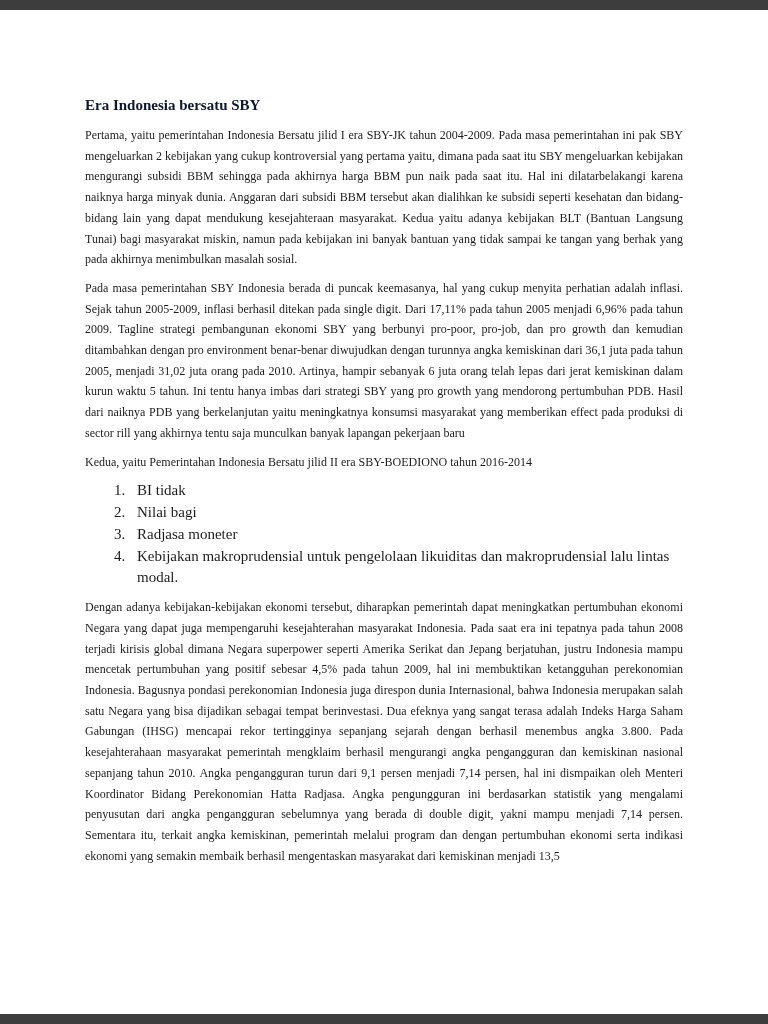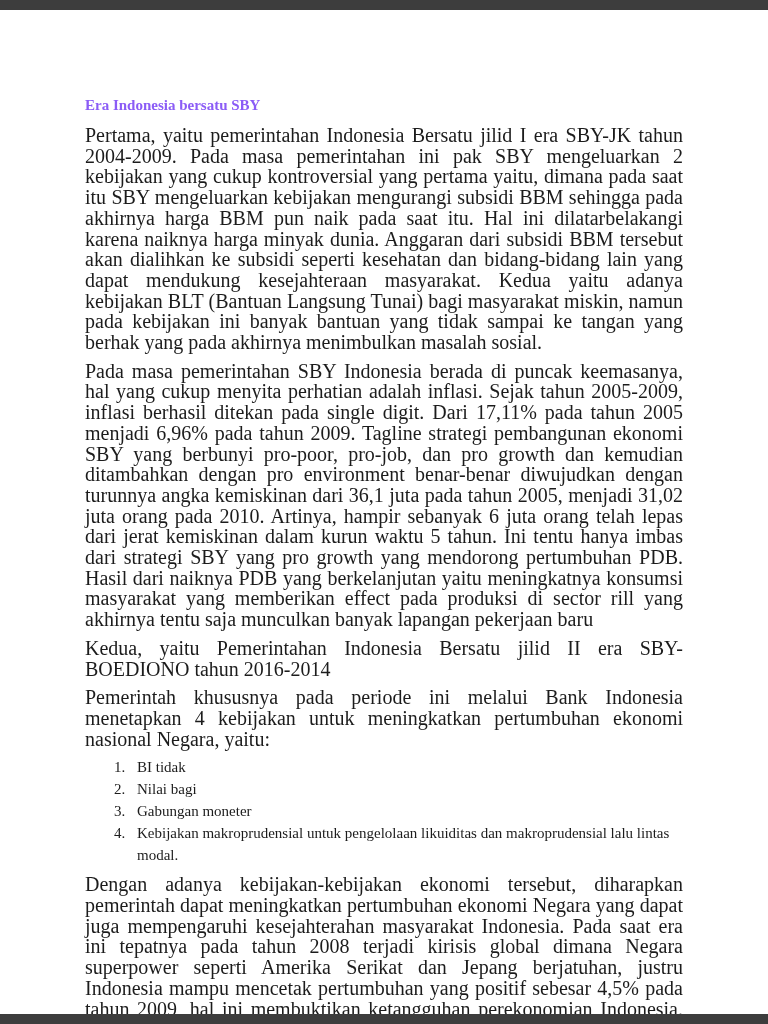--- a/index.html
+++ b/index.html
@@ -33,25 +33,25 @@
     height: 1004px;
     background: #ffffff;
     box-sizing: border-box;
     padding: 85px 85px 0 85px;
   }
   .doc-title {
     margin: 0 0 9px 0;
     font-size: 15px;
     font-weight: bold;
     line-height: 21px;
-    color: #8b5cf6;
+    color: #0f172a;
   }
   .body-text {
     margin: 0 0 8px 0;
-    font-size: 20px;
+    font-size: 12px;
     line-height: 20.7px;
     text-align: justify;
   }
   .policy-list {
     margin: 0 0 8px 0;
     padding: 0;
   }
   .policy-item {
     display: flex;
     font-size: 15px;
@@ -76,34 +76,33 @@
 <div class="doc-page">
 
   <h1 class="doc-title">Era Indonesia bersatu SBY</h1>
 
   <p class="body-text">Pertama, yaitu pemerintahan Indonesia Bersatu jilid I era SBY-JK tahun 2004-2009. Pada masa pemerintahan ini pak SBY mengeluarkan 2 kebijakan yang cukup kontroversial yang pertama yaitu, dimana pada saat itu SBY mengeluarkan kebijakan mengurangi subsidi BBM sehingga pada akhirnya harga BBM pun naik pada saat itu. Hal ini dilatarbelakangi karena naiknya harga minyak dunia. Anggaran dari subsidi BBM tersebut akan dialihkan ke subsidi seperti kesehatan dan bidang-bidang lain yang dapat mendukung kesejahteraan masyarakat. Kedua yaitu adanya kebijakan BLT (Bantuan Langsung Tunai) bagi masyarakat miskin, namun pada kebijakan ini banyak bantuan yang tidak sampai ke tangan yang berhak yang pada akhirnya menimbulkan masalah sosial.</p>
 
   <p class="body-text">Pada masa pemerintahan SBY Indonesia berada di puncak keemasanya, hal yang cukup menyita perhatian adalah inflasi. Sejak tahun 2005-2009, inflasi berhasil ditekan pada single digit. Dari 17,11% pada tahun 2005 menjadi 6,96% pada tahun 2009. Tagline strategi pembangunan ekonomi SBY yang berbunyi pro-poor, pro-job, dan pro growth dan kemudian ditambahkan dengan pro environment benar-benar diwujudkan dengan turunnya angka kemiskinan dari 36,1 juta pada tahun 2005, menjadi 31,02 juta orang pada 2010. Artinya, hampir sebanyak 6 juta orang telah lepas dari jerat kemiskinan dalam kurun waktu 5 tahun. Ini tentu hanya imbas dari strategi SBY yang pro growth yang mendorong pertumbuhan PDB. Hasil dari naiknya PDB yang berkelanjutan yaitu meningkatnya konsumsi masyarakat yang memberikan effect pada produksi di sector rill yang akhirnya tentu saja munculkan banyak lapangan pekerjaan baru</p>
 
   <p class="body-text">Kedua, yaitu Pemerintahan Indonesia Bersatu jilid II era SBY-BOEDIONO tahun 2016-2014</p>
 
-  <p class="body-text">Pemerintah khususnya pada periode ini melalui Bank Indonesia menetapkan 4 kebijakan untuk meningkatkan pertumbuhan ekonomi nasional Negara, yaitu:</p>
 
   <div class="policy-list">
     <div class="policy-item">
       <span class="num">1.</span>
       <span class="txt">BI tidak</span>
     </div>
     <div class="policy-item">
       <span class="num">2.</span>
       <span class="txt">Nilai bagi</span>
     </div>
     <div class="policy-item">
       <span class="num">3.</span>
-      <span class="txt">Gabungan moneter</span>
+      <span class="txt">Radjasa moneter</span>
     </div>
     <div class="policy-item">
       <span class="num">4.</span>
       <span class="txt">Kebijakan makroprudensial untuk pengelolaan likuiditas dan makroprudensial lalu lintas modal.</span>
     </div>
   </div>
 
   <p class="body-text">
     <span>Dengan adanya kebijakan-kebijakan ekonomi tersebut, diharapkan pemerintah dapat meningkatkan pertumbuhan ekonomi Negara yang dapat juga mempengaruhi kesejahterahan masyarakat Indonesia. Pada saat era ini tepatnya pada tahun 2008 terjadi kirisis global dimana Negara </span><span class="italic-word">superpower</span><span> seperti Amerika Serikat dan Jepang berjatuhan, justru Indonesia mampu mencetak pertumbuhan yang positif sebesar 4,5% pada tahun 2009, hal ini membuktikan ketangguhan perekonomian Indonesia. Bagusnya pondasi perekonomian Indonesia juga direspon dunia Internasional, bahwa Indonesia merupakan salah satu Negara yang bisa dijadikan sebagai tempat berinvestasi. Dua efeknya yang sangat terasa adalah Indeks Harga Saham Gabungan (IHSG) mencapai rekor tertingginya sepanjang sejarah dengan berhasil menembus angka 3.800. Pada kesejahterahaan masyarakat pemerintah mengklaim berhasil mengurangi angka pengangguran dan kemiskinan nasional sepanjang tahun 2010. Angka pengangguran turun dari 9,1 persen menjadi 7,14 persen, hal ini dismpaikan oleh Menteri Koordinator Bidang Perekonomian Hatta Radjasa. Angka pengungguran ini berdasarkan statistik yang mengalami penyusutan dari angka pengangguran sebelumnya yang berada di double digit, yakni mampu menjadi 7,14 persen. Sementara itu, terkait angka kemiskinan, pemerintah melalui program dan dengan pertumbuhan ekonomi serta indikasi ekonomi yang semakin membaik berhasil mengentaskan masyarakat dari kemiskinan menjadi 13,5</span>
   </p>

